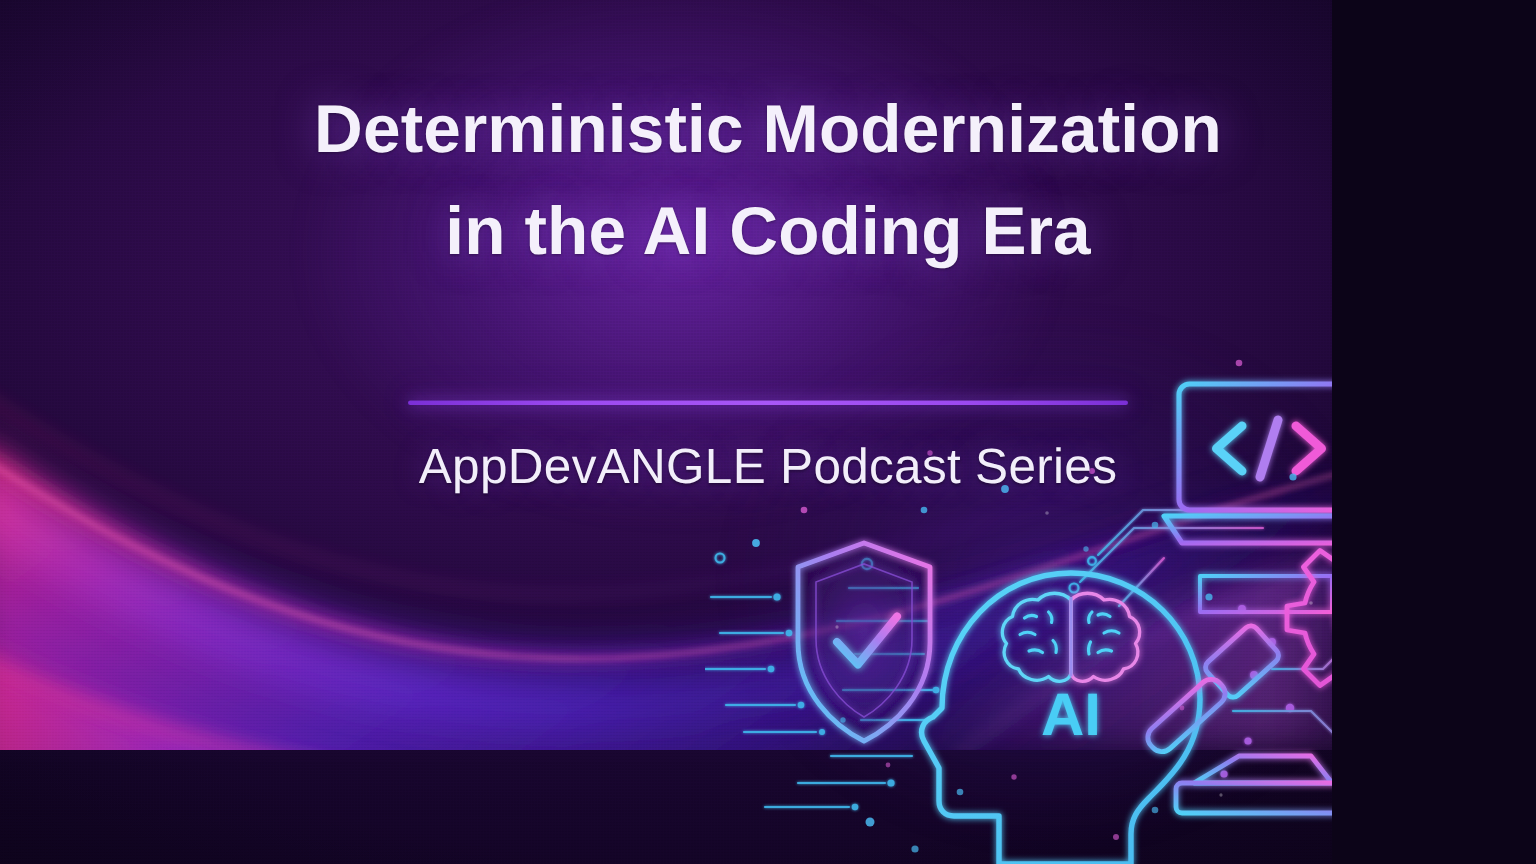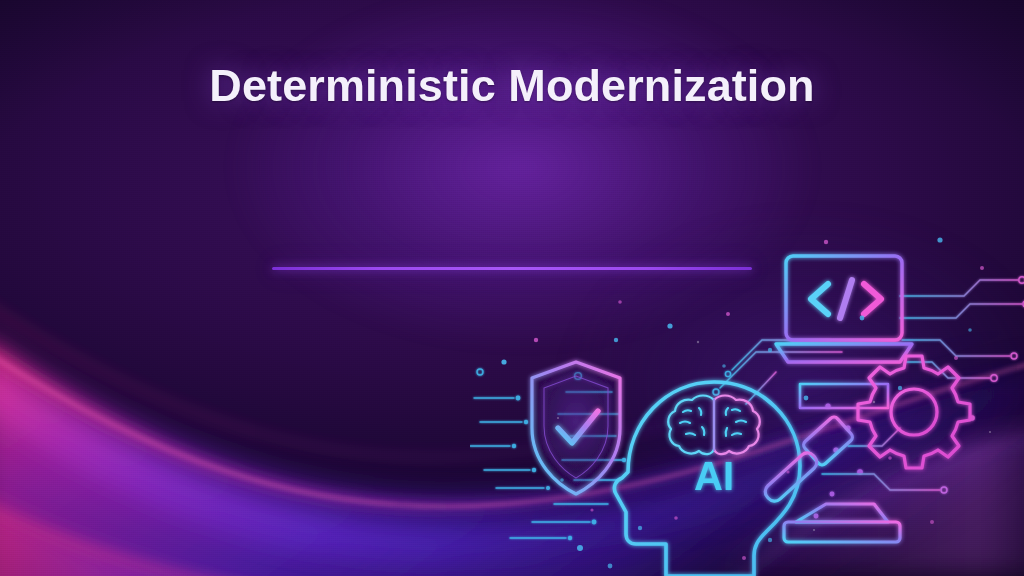--- a/index.html
+++ b/index.html
@@ -1,21 +1,21 @@
 <!DOCTYPE html>
 <html><head>
 <meta charset="utf-8">
 <title>AppDevANGLE Podcast Title Card</title>
 <style>
   html,body{margin:0;padding:0;background:#0c0418;}
   *{box-sizing:border-box;}
 
   #stage{
     position:relative;
-    width:1024px;height:576px;
+    width:888px;height:576px;
     overflow:hidden;
     font-family:"Liberation Sans","DejaVu Sans",sans-serif;
     background:#140626;
   }
 
   
   .bg-base{
     position:absolute;inset:0;
     background:
       radial-gradient(115% 95% at 48% 30%, #3c1160 0%, #2a0a45 34%, #190630 58%, #110322 78%, #0c0218 100%);
@@ -398,20 +398,22 @@
           <circle cx="88" cy="196" r="1.1"></circle>
             <circle cx="344" cy="308" r="1.1"></circle>
           <circle cx="520" cy="210" r="1.1"></circle>
         </g>
       </g>
     </svg>
   </div>
 
   <div class="headline">
     <span class="t-line">Deterministic Modernization</span>
+    <span class="t-line">in the AI Coding Era</span>
   </div>
 
   <div class="divider-wrap">
     <div class="divider"></div>
   </div>
 
+  <div class="subtitle">AppDevANGLE Podcast Series</div>
 
 </div>
 
 </body></html>

